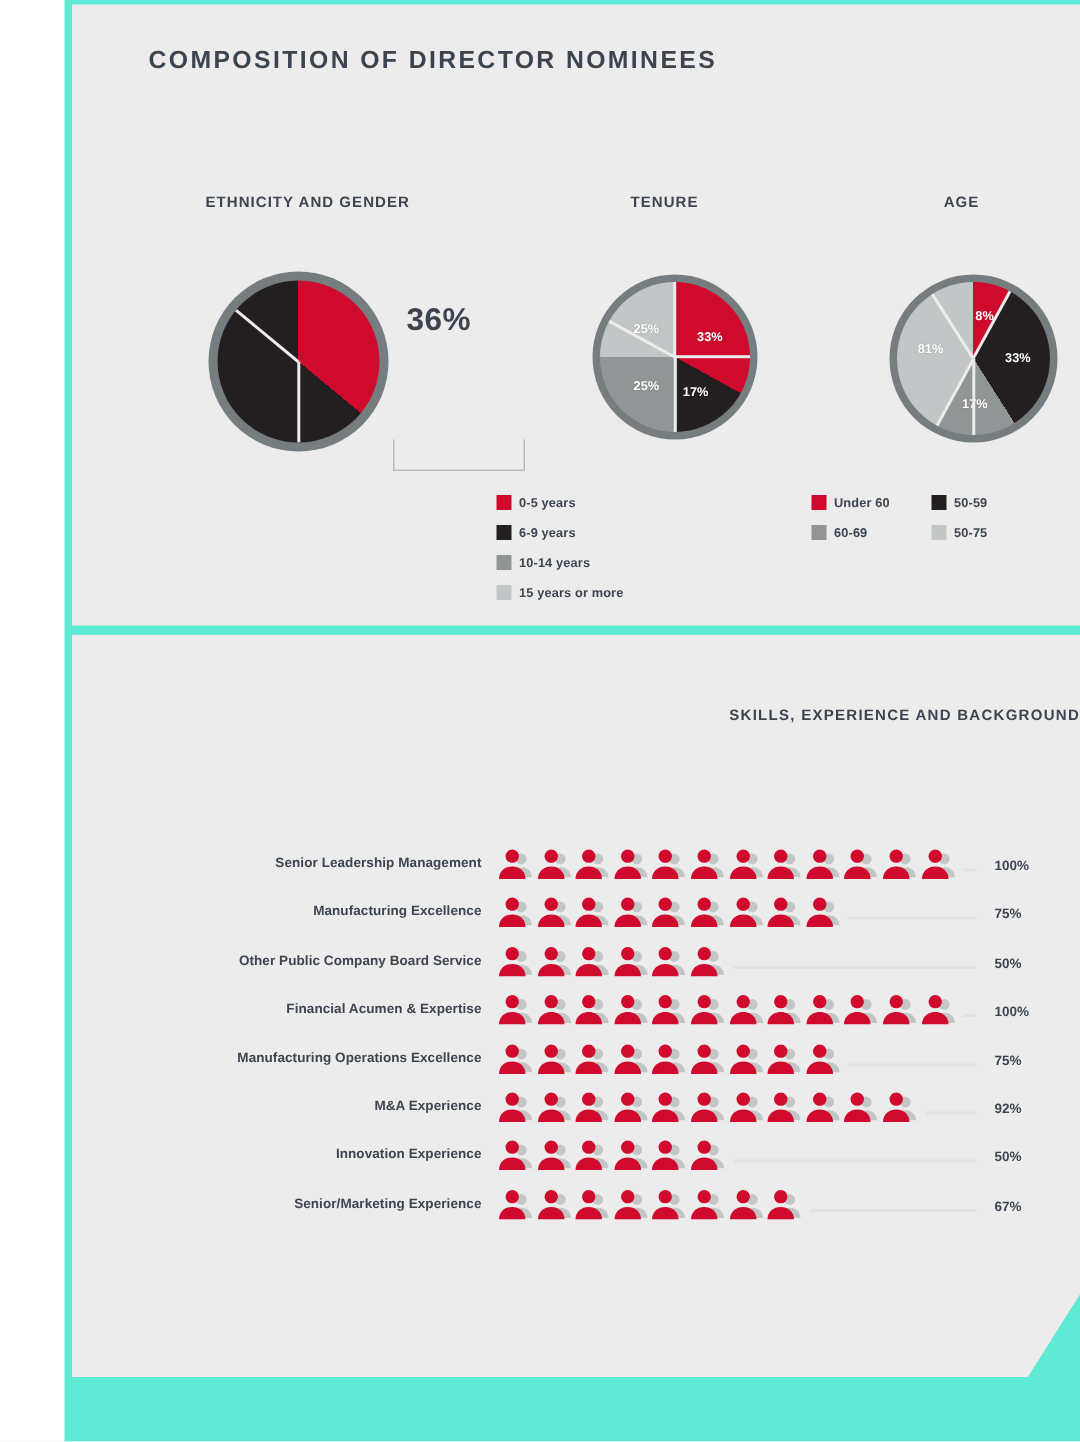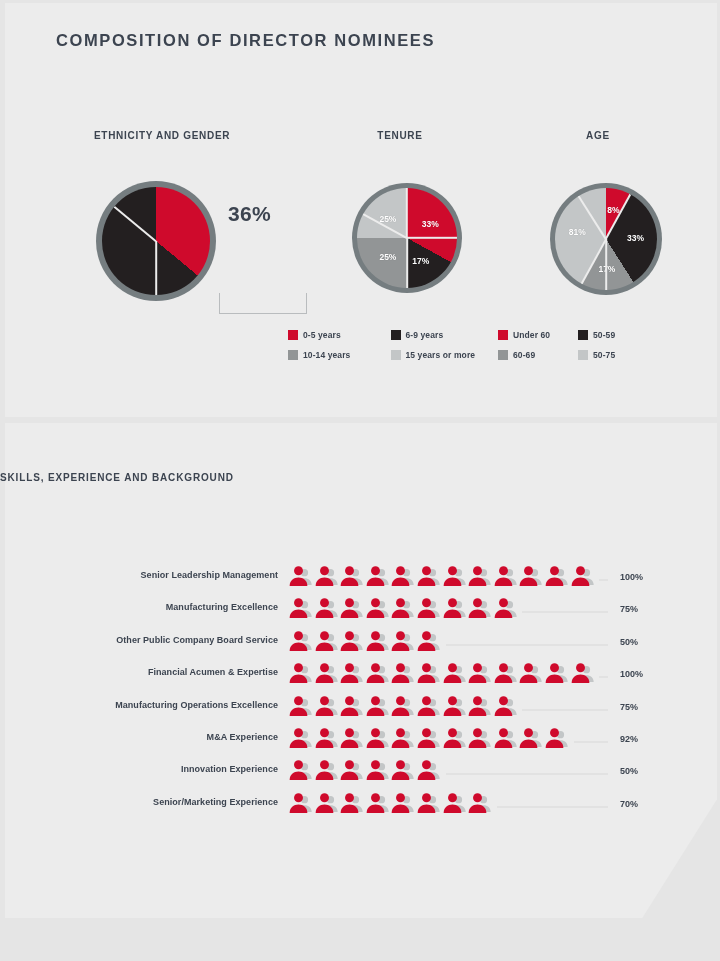--- a/index.html
+++ b/index.html
@@ -11,21 +11,22 @@
     width: 720px;
     height: 961px;
     position: relative;
     font-family: "Liberation Sans", sans-serif;
     overflow: hidden;
   }
 
   #root {
     position: absolute;
     inset: 0;
-    background: #e5e5e5;
+    background: #5eead4;
+    margin-left: 43px;
   }
 
   
   .panel {
     position: absolute;
     background: #ececec;
   }
   #panel-top {
     left: 5px;
     top: 3px;
@@ -139,21 +140,21 @@
     border-bottom: 1.2px solid #b9bcbe;
     border-right: 1.2px solid #b9bcbe;
   }
 
   
   .legend {
     position: absolute;
     display: flex;
     flex-wrap: wrap;
   }
-  #legend-tenure { left: 288px; top: 325px; width: 205px; }
+  #legend-tenure { left: 288px; top: 325px; width: 205px; flex-direction: column; }
   #legend-age    { left: 498px; top: 325px; width: 160px; }
 
   .legend-item {
     display: flex;
     align-items: center;
     height: 20px;
     box-sizing: border-box;
   }
   #legend-tenure .legend-item { width: 50%; }
   #legend-age    .legend-item { width: 50%; }
@@ -171,21 +172,21 @@
     white-space: nowrap;
     letter-spacing: 0.1px;
   }
 
   
   #skills-title {
     position: absolute;
     left: 0;
     right: 0;
     top: 472px;
-    text-align: left;
+    text-align: right;
     font-size: 10px;
     font-weight: bold;
     color: #3c4450;
     letter-spacing: 0.85px;
   }
 
   #skills-rows {
     position: absolute;
     left: 56px;
     top: 565px;
@@ -1113,17 +1114,17 @@
                 <circle cx="12" cy="6.6" r="5.1" fill="#c3c6c7"></circle>
                 <path d="M1.9 24c0-6.0 4.5-9.6 10.1-9.6S22.1 18 22.1 24z" fill="#c3c6c7"></path>
               </svg></span>
             <span style="position:absolute;left:0;top:0;"><svg viewBox="0 0 24 24" width="21" height="21" aria-hidden="true">
                 <circle cx="12" cy="6.6" r="5.1" fill="#cf0a2c"></circle>
                 <path d="M1.9 24c0-6.0 4.5-9.6 10.1-9.6S22.1 18 22.1 24z" fill="#cf0a2c"></path>
               </svg></span>
           </div>
         </div>
         <div class="skill-track" style="left: 440.8px;"></div>
-        <div class="skill-pct">70%</div>
+        <div class="skill-pct">67%</div>
       </div>
     </div>
 
 </div>
 
 </body></html>

